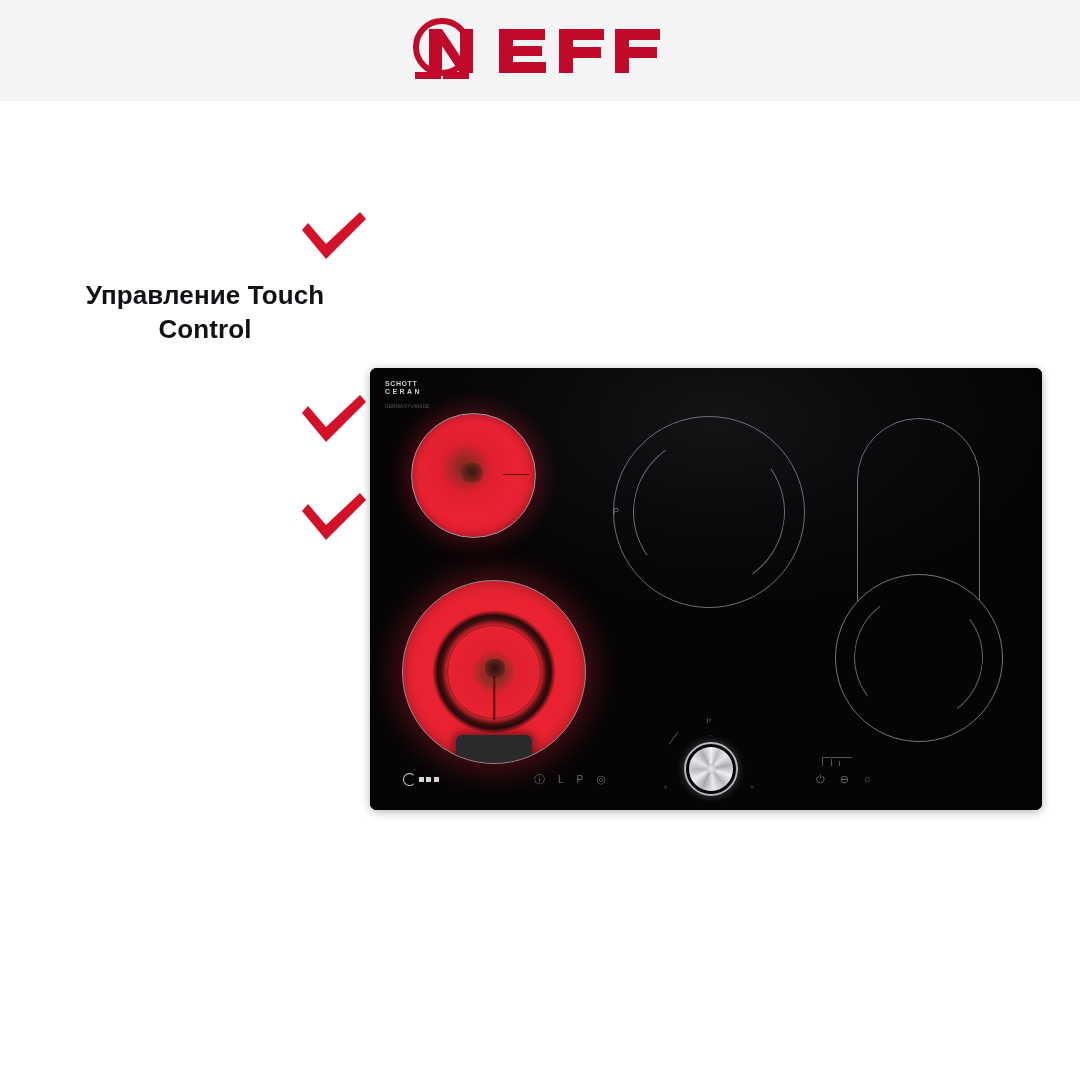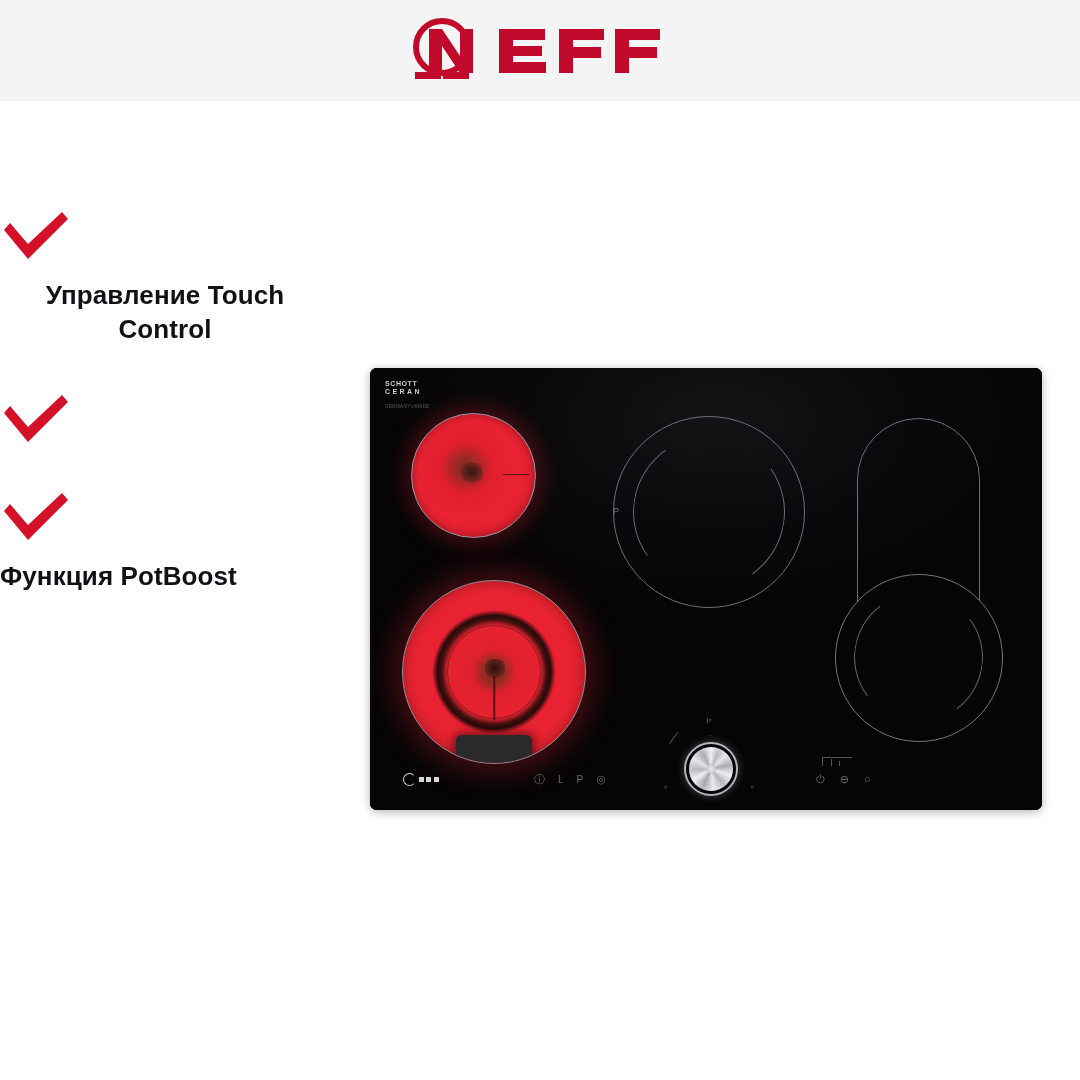--- a/index.html
+++ b/index.html
@@ -21,21 +21,21 @@
     position:relative; width:290px; height:72px;
     display:flex; align-items:center; justify-content:center;
   }
   .brand-logo svg{ display:block; }
 
   
   .features{
     position:absolute; left:0; top:210px; width:370px;
   }
   .feature{
-    display:flex; flex-direction:column; align-items:flex-start;
+    display:flex; flex-direction:column; align-items:flex-end;
     margin-bottom:28px;
   }
   .check-icon{ width:72px; height:52px; display:block; }
   .feature-label{
     margin-top:16px;
     font-size:26px; font-weight:700; color:#111216;
     text-align:center; line-height:1.32; letter-spacing:.1px;
     max-width:330px;
   }
   .feature.f1{ margin-bottom:46px; }
@@ -287,21 +287,20 @@
   <div class="feature f2">
     <svg class="check-icon" viewBox="0 0 72 52">
       <path d="M4 20 L10 13 L28 34 L62 2 L68 9 L28 49 Z" fill="#d3122a"></path>
     </svg>
   </div>
 
   <div class="feature f3">
     <svg class="check-icon" viewBox="0 0 72 52">
       <path d="M4 20 L10 13 L28 34 L62 2 L68 9 L28 49 Z" fill="#d3122a"></path>
     </svg>
-    <div class="feature-label">Функция PotBoost</div>
   </div>
 
 </div>
 
 <div class="cooktop">
   <div class="cooktop-surface"></div>
 
   <div class="ceran">
     <span class="ceran-main">SCHOTT</span>
     <span class="ceran-main2">CERAN</span>

